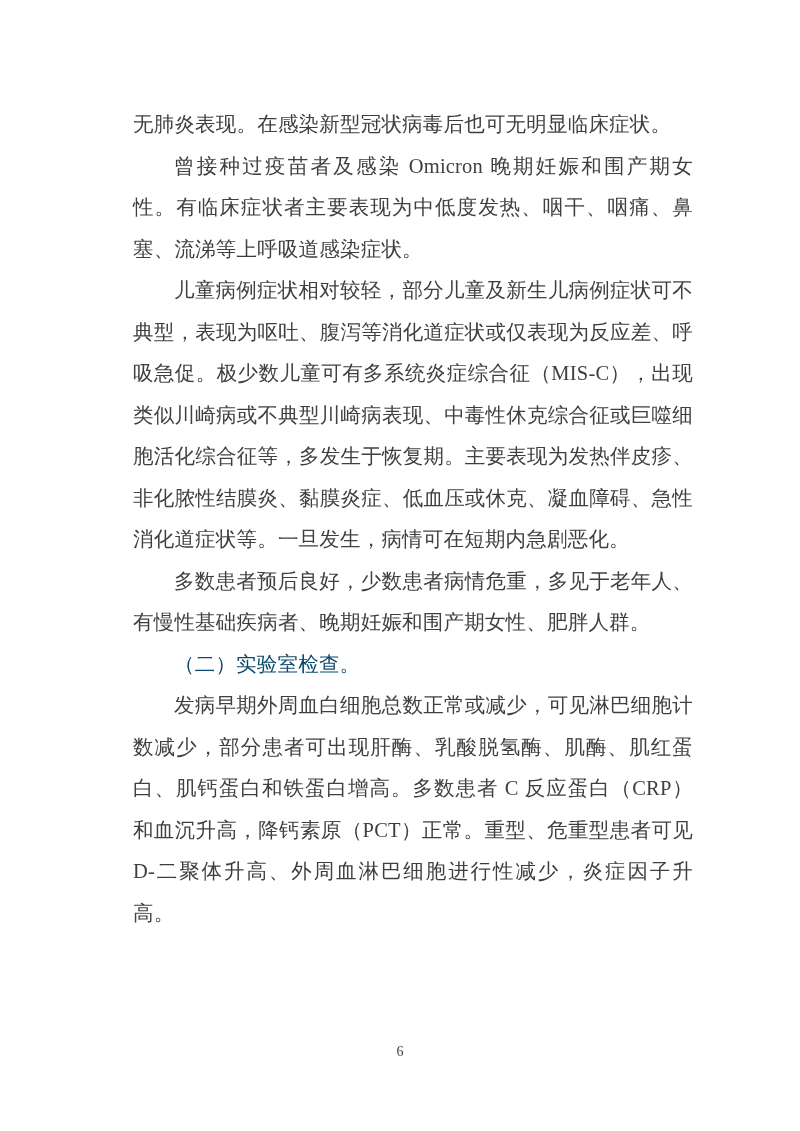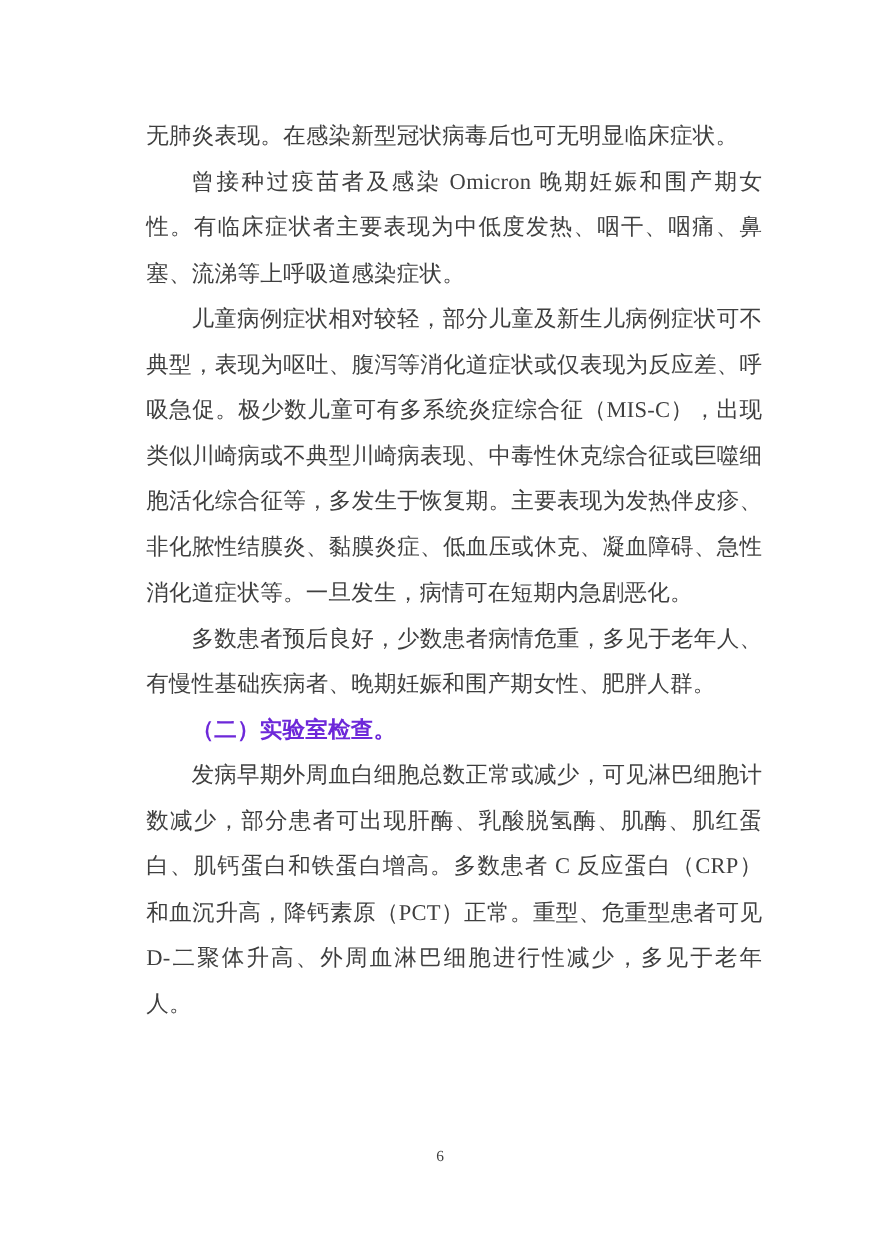--- a/index.html
+++ b/index.html
@@ -36,22 +36,22 @@
   }
   .para {
     margin: 0;
     padding: 0;
     text-indent: 2em;
   }
   .para.continuation {
     text-indent: 0;
   }
   .para.heading2 {
-    font-weight: bold;
-    color: #6d28d9;
+    font-weight: normal;
+    color: #0c4a6e;
   }
   .para.numbered {
     font-weight: normal;
   }
   .page-number {
     position: absolute;
     top: 1042px;
     left: 0;
     width: 800px;
     text-align: center;
@@ -63,16 +63,16 @@
 </head>
 <body>
 
 <div class="page">
   <div class="text-block" id="paragraphs">
       <p class="para continuation">无肺炎表现。在感染新型冠状病毒后也可无明显临床症状。</p>
       <p class="para body">曾接种过疫苗者及感染 Omicron 晚期妊娠和围产期女性。有临床症状者主要表现为中低度发热、咽干、咽痛、鼻塞、流涕等上呼吸道感染症状。</p>
       <p class="para body">儿童病例症状相对较轻，部分儿童及新生儿病例症状可不典型，表现为呕吐、腹泻等消化道症状或仅表现为反应差、呼吸急促。极少数儿童可有多系统炎症综合征（MIS-C），出现类似川崎病或不典型川崎病表现、中毒性休克综合征或巨噬细胞活化综合征等，多发生于恢复期。主要表现为发热伴皮疹、非化脓性结膜炎、黏膜炎症、低血压或休克、凝血障碍、急性消化道症状等。一旦发生，病情可在短期内急剧恶化。</p>
       <p class="para body">多数患者预后良好，少数患者病情危重，多见于老年人、有慢性基础疾病者、晚期妊娠和围产期女性、肥胖人群。</p>
       <p class="para heading2">（二）实验室检查。</p>
-      <p class="para body">发病早期外周血白细胞总数正常或减少，可见淋巴细胞计数减少，部分患者可出现肝酶、乳酸脱氢酶、肌酶、肌红蛋白、肌钙蛋白和铁蛋白增高。多数患者 C 反应蛋白（CRP）和血沉升高，降钙素原（PCT）正常。重型、危重型患者可见 D-二聚体升高、外周血淋巴细胞进行性减少，多见于老年人。</p>
+      <p class="para body">发病早期外周血白细胞总数正常或减少，可见淋巴细胞计数减少，部分患者可出现肝酶、乳酸脱氢酶、肌酶、肌红蛋白、肌钙蛋白和铁蛋白增高。多数患者 C 反应蛋白（CRP）和血沉升高，降钙素原（PCT）正常。重型、危重型患者可见 D-二聚体升高、外周血淋巴细胞进行性减少，炎症因子升高。</p>
     </div>
   <div class="page-number">6</div>
 </div>
 
 </body></html>

